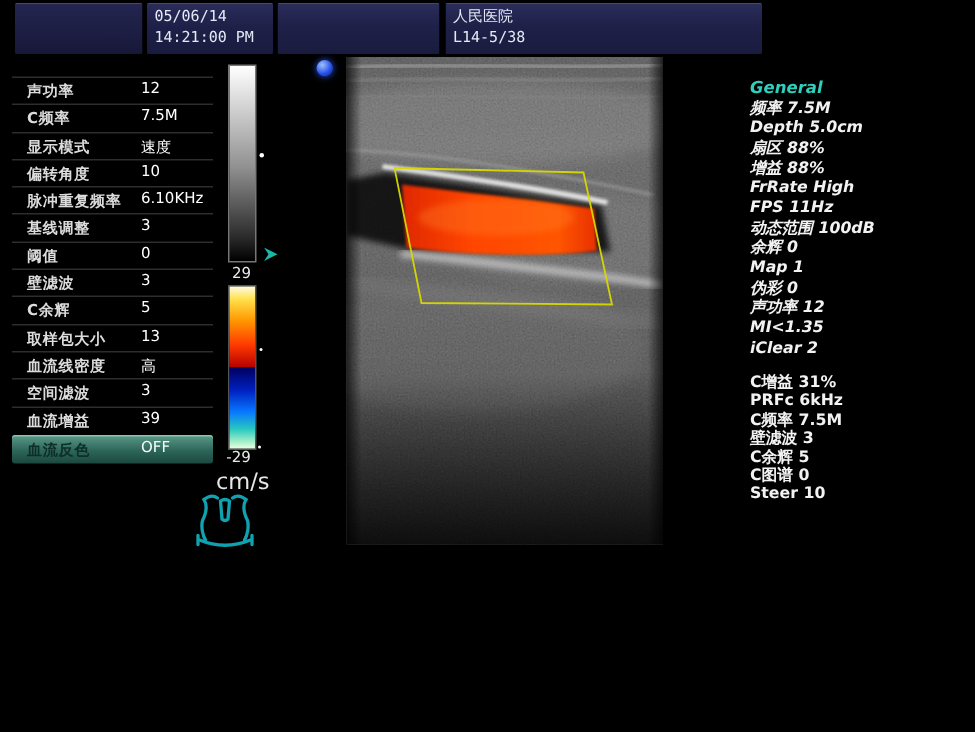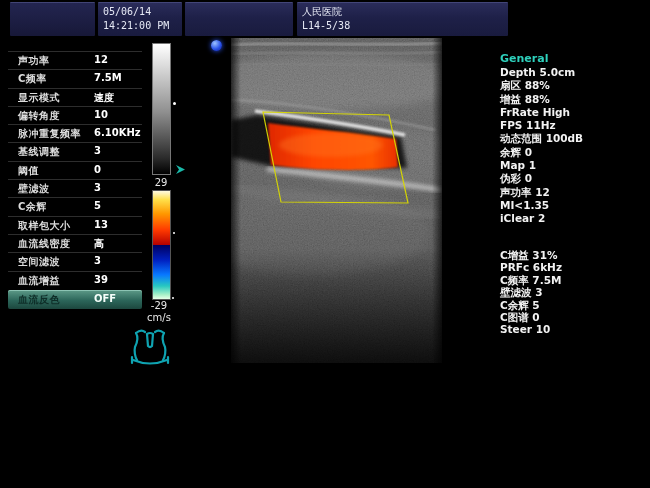--- a/index.html
+++ b/index.html
@@ -12,43 +12,43 @@
   .tb-2{left:98px;width:84px;}
   .tb-3{left:185px;width:108px;}
   .tb-4{left:297px;width:211px;}
   .tb-text{position:absolute;left:5px;top:2px;font-family:"DejaVu Sans Mono","Liberation Mono",monospace;
            font-size:10px;line-height:14px;color:#e6e9f5;white-space:pre;}
   
   .lp{position:absolute;left:8px;top:51px;width:134px;}
   .lp-row{position:relative;height:17.3px;border-top:1px solid #2d2d2d;}
   .lp-row:last-of-type{border-bottom:1px solid #2d2d2d;}
   .lp-label{position:absolute;left:10px;top:2px;font-size:10px;font-weight:bold;color:#dcdcdc;letter-spacing:.5px;}
-  .lp-value{position:absolute;left:86px;top:2px;font-size:10px;font-weight:bold;color:#fff;}
+  .lp-value{position:absolute;left:86px;top:2px;font-size:10px;font-weight:normal;color:#fff;}
   .lp-row.active{border:none;height:19px;margin-top:1px;border-radius:2px;
       background:linear-gradient(180deg,#5d9a88,#2c665a 55%,#1c473e);
       box-shadow:inset 0 1px 0 rgba(190,240,225,.5);}
   .lp-row.active .lp-label{color:#0e2e28;top:3px;}
   .lp-row.active .lp-value{color:#f5fffb;top:3px;}
   
   .graybar{position:absolute;left:152px;top:43px;width:17px;height:130px;
       background:linear-gradient(180deg,#ffffff,#909090 52%,#2a2a2a 88%,#000);border:1px solid #777;}
   .colorbar{position:absolute;left:152px;top:190px;width:17px;height:108px;border:1px solid #555;}
   .colorbar .half-top{height:50%;background:linear-gradient(180deg,#fffbe2,#ffe04a 16%,#ff9800 42%,#ff3a00 72%,#b40000);}
   .colorbar .half-bot{height:50%;background:linear-gradient(180deg,#000060,#0020c0 28%,#0878ff 55%,#28c8c0 76%,#a8f0c8 92%,#e8ffe8);}
   .scale-label{position:absolute;font-size:10px;font-weight:normal;color:#e8e8e8;text-align:center;width:30px;}
   .lbl-max{left:146px;top:177px;}
   .lbl-min{left:144px;top:300px;}
-  .lbl-unit{left:144px;top:312px;font-size:10px;}
+  .lbl-unit{left:144px;top:312px;font-size:15px;}
   .dot{position:absolute;width:3px;height:3px;border-radius:50%;background:#fff;}
   .led{position:absolute;left:211px;top:40px;width:11px;height:11px;border-radius:50%;
        background:radial-gradient(circle at 35% 30%,#9cc2ff,#2a52e8 55%,#0a1890);box-shadow:0 0 5px #2a52e8;}
   .focus-arrow{position:absolute;left:176px;top:165px;}
   .bodymark{position:absolute;left:128px;top:326px;}
   
-  .rp{position:absolute;left:500px;top:52px;width:148px;}
+  .rp{position:absolute;left:500px;top:52px;width:148px;font-style:italic;}
   .rp-header{font-size:11px;font-weight:bold;color:#2ed0bc;height:14px;}
   .rp-line{font-size:10.5px;font-weight:bold;color:#f2f2f2;height:13.3px;line-height:13.3px;white-space:nowrap;}
   .rp2{position:absolute;left:500px;top:249px;width:148px;}
   .rp2 .rp-line{height:12.4px;line-height:12.4px;}
   
   .us-wrap{position:absolute;left:231px;top:38px;width:211px;height:325px;background:#000;}
   
   .nav-btn{position:absolute;top:417px;width:15px;height:29px;border-radius:2px;
       background:linear-gradient(180deg,#b8b8b8,#6e6e6e);display:flex;align-items:center;justify-content:center;}
   .nav-prev{left:24px;} .nav-next{left:612px;background:linear-gradient(180deg,#8a8a8a,#4e4e4e);}
@@ -259,20 +259,21 @@
       <path d="M0,222 C60,212 130,224 211,206" stroke="#6a6a6a" stroke-width="10" fill="none" opacity="0.25" filter="url(#b4)"></path>
       <rect y="210" width="211" height="115" fill="url(#fadeb)"></rect>
       <rect width="10" height="325" fill="url(#fadel)"></rect>
       <rect x="201" width="10" height="325" fill="url(#fader)"></rect>
       <path d="M32,74 L158,77 L177,165 L50,164 Z" fill="none" stroke="#d8d800" stroke-width="1.2" opacity="0.95"></path>
     </svg>
   </div>
 
   <div class="rp">
     <div class="rp-header">General</div>
+    <div class="rp-line">频率 7.5M</div>
     <div class="rp-line">Depth 5.0cm</div>
     <div class="rp-line">扇区 88%</div>
     <div class="rp-line">增益 88%</div>
     <div class="rp-line">FrRate High</div>
     <div class="rp-line">FPS 11Hz</div>
     <div class="rp-line">动态范围 100dB</div>
     <div class="rp-line">余辉 0</div>
     <div class="rp-line">Map 1</div>
     <div class="rp-line">伪彩 0</div>
     <div class="rp-line">声功率 12</div>

